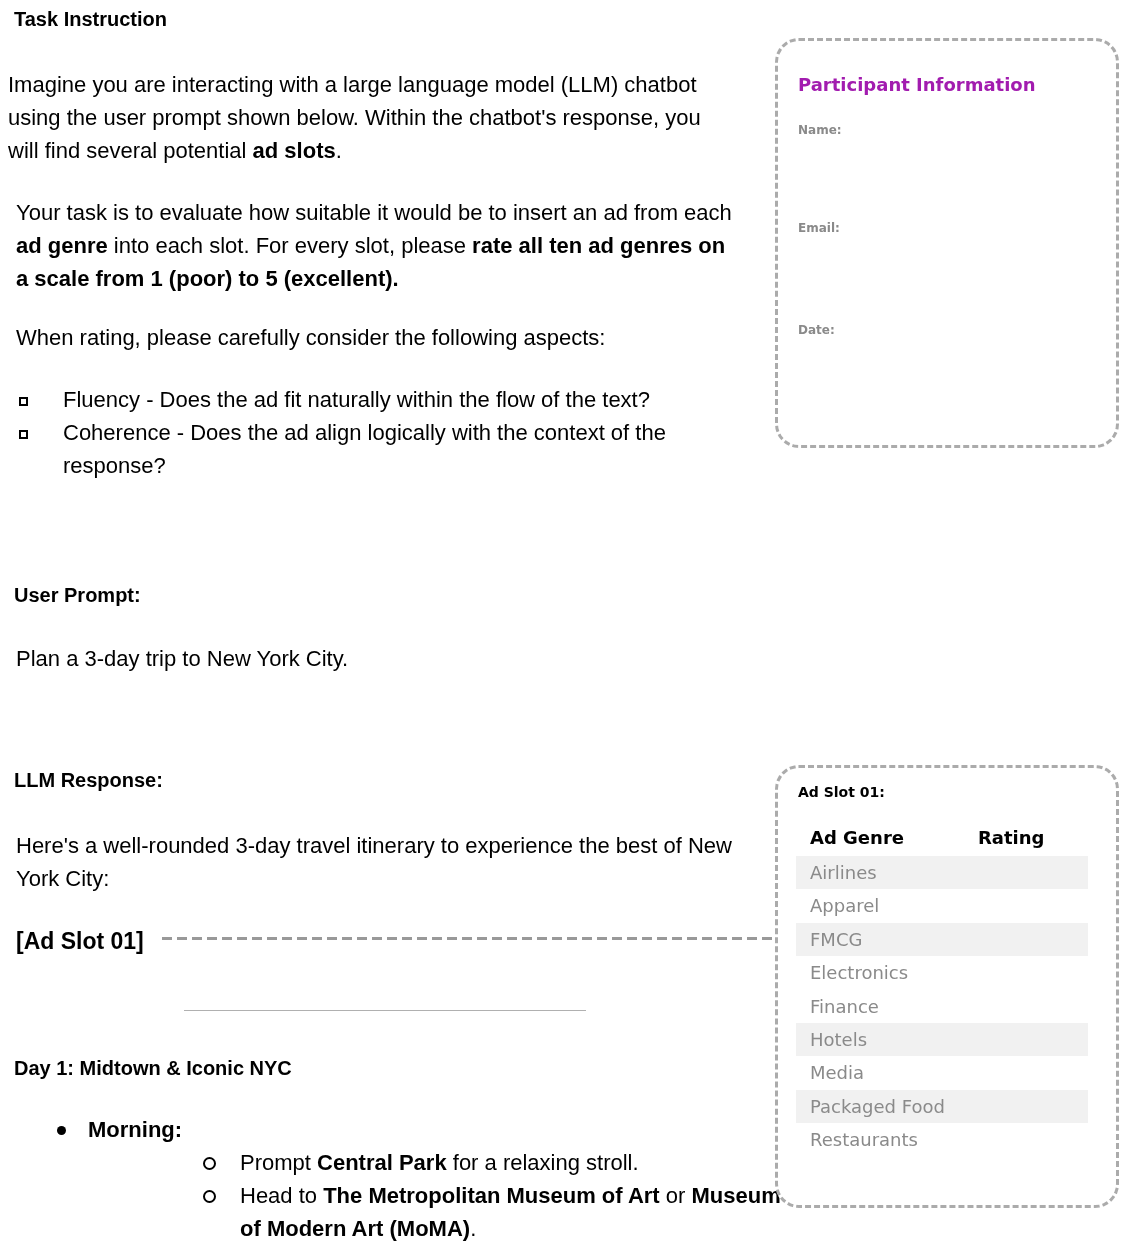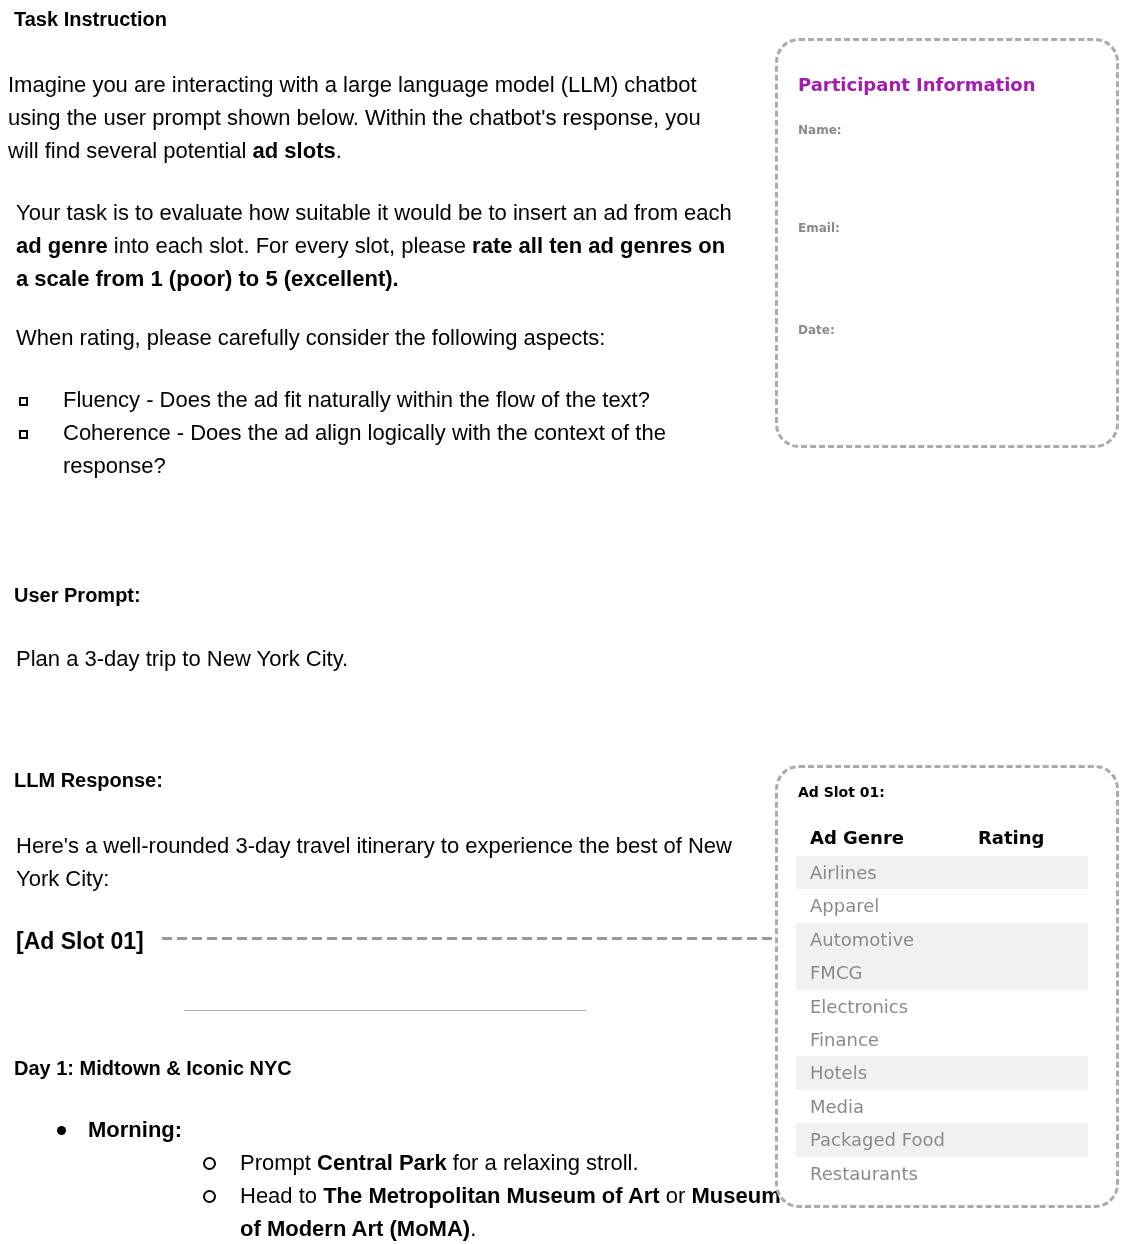--- a/index.html
+++ b/index.html
@@ -147,24 +147,20 @@
   <div class="abs" id="genre-table">
     <div class="genre-row striped">
       <span class="genre-label">Airlines</span>
       <span class="rating-cell"></span>
     </div>
     <div class="genre-row">
       <span class="genre-label">Apparel</span>
       <span class="rating-cell"></span>
     </div>
     <div class="genre-row striped">
-      <span class="genre-label">Automotive</span>
-      <span class="rating-cell"></span>
-    </div>
-    <div class="genre-row striped">
       <span class="genre-label">FMCG</span>
       <span class="rating-cell"></span>
     </div>
     <div class="genre-row">
       <span class="genre-label">Electronics</span>
       <span class="rating-cell"></span>
     </div>
     <div class="genre-row">
       <span class="genre-label">Finance</span>
       <span class="rating-cell"></span>

